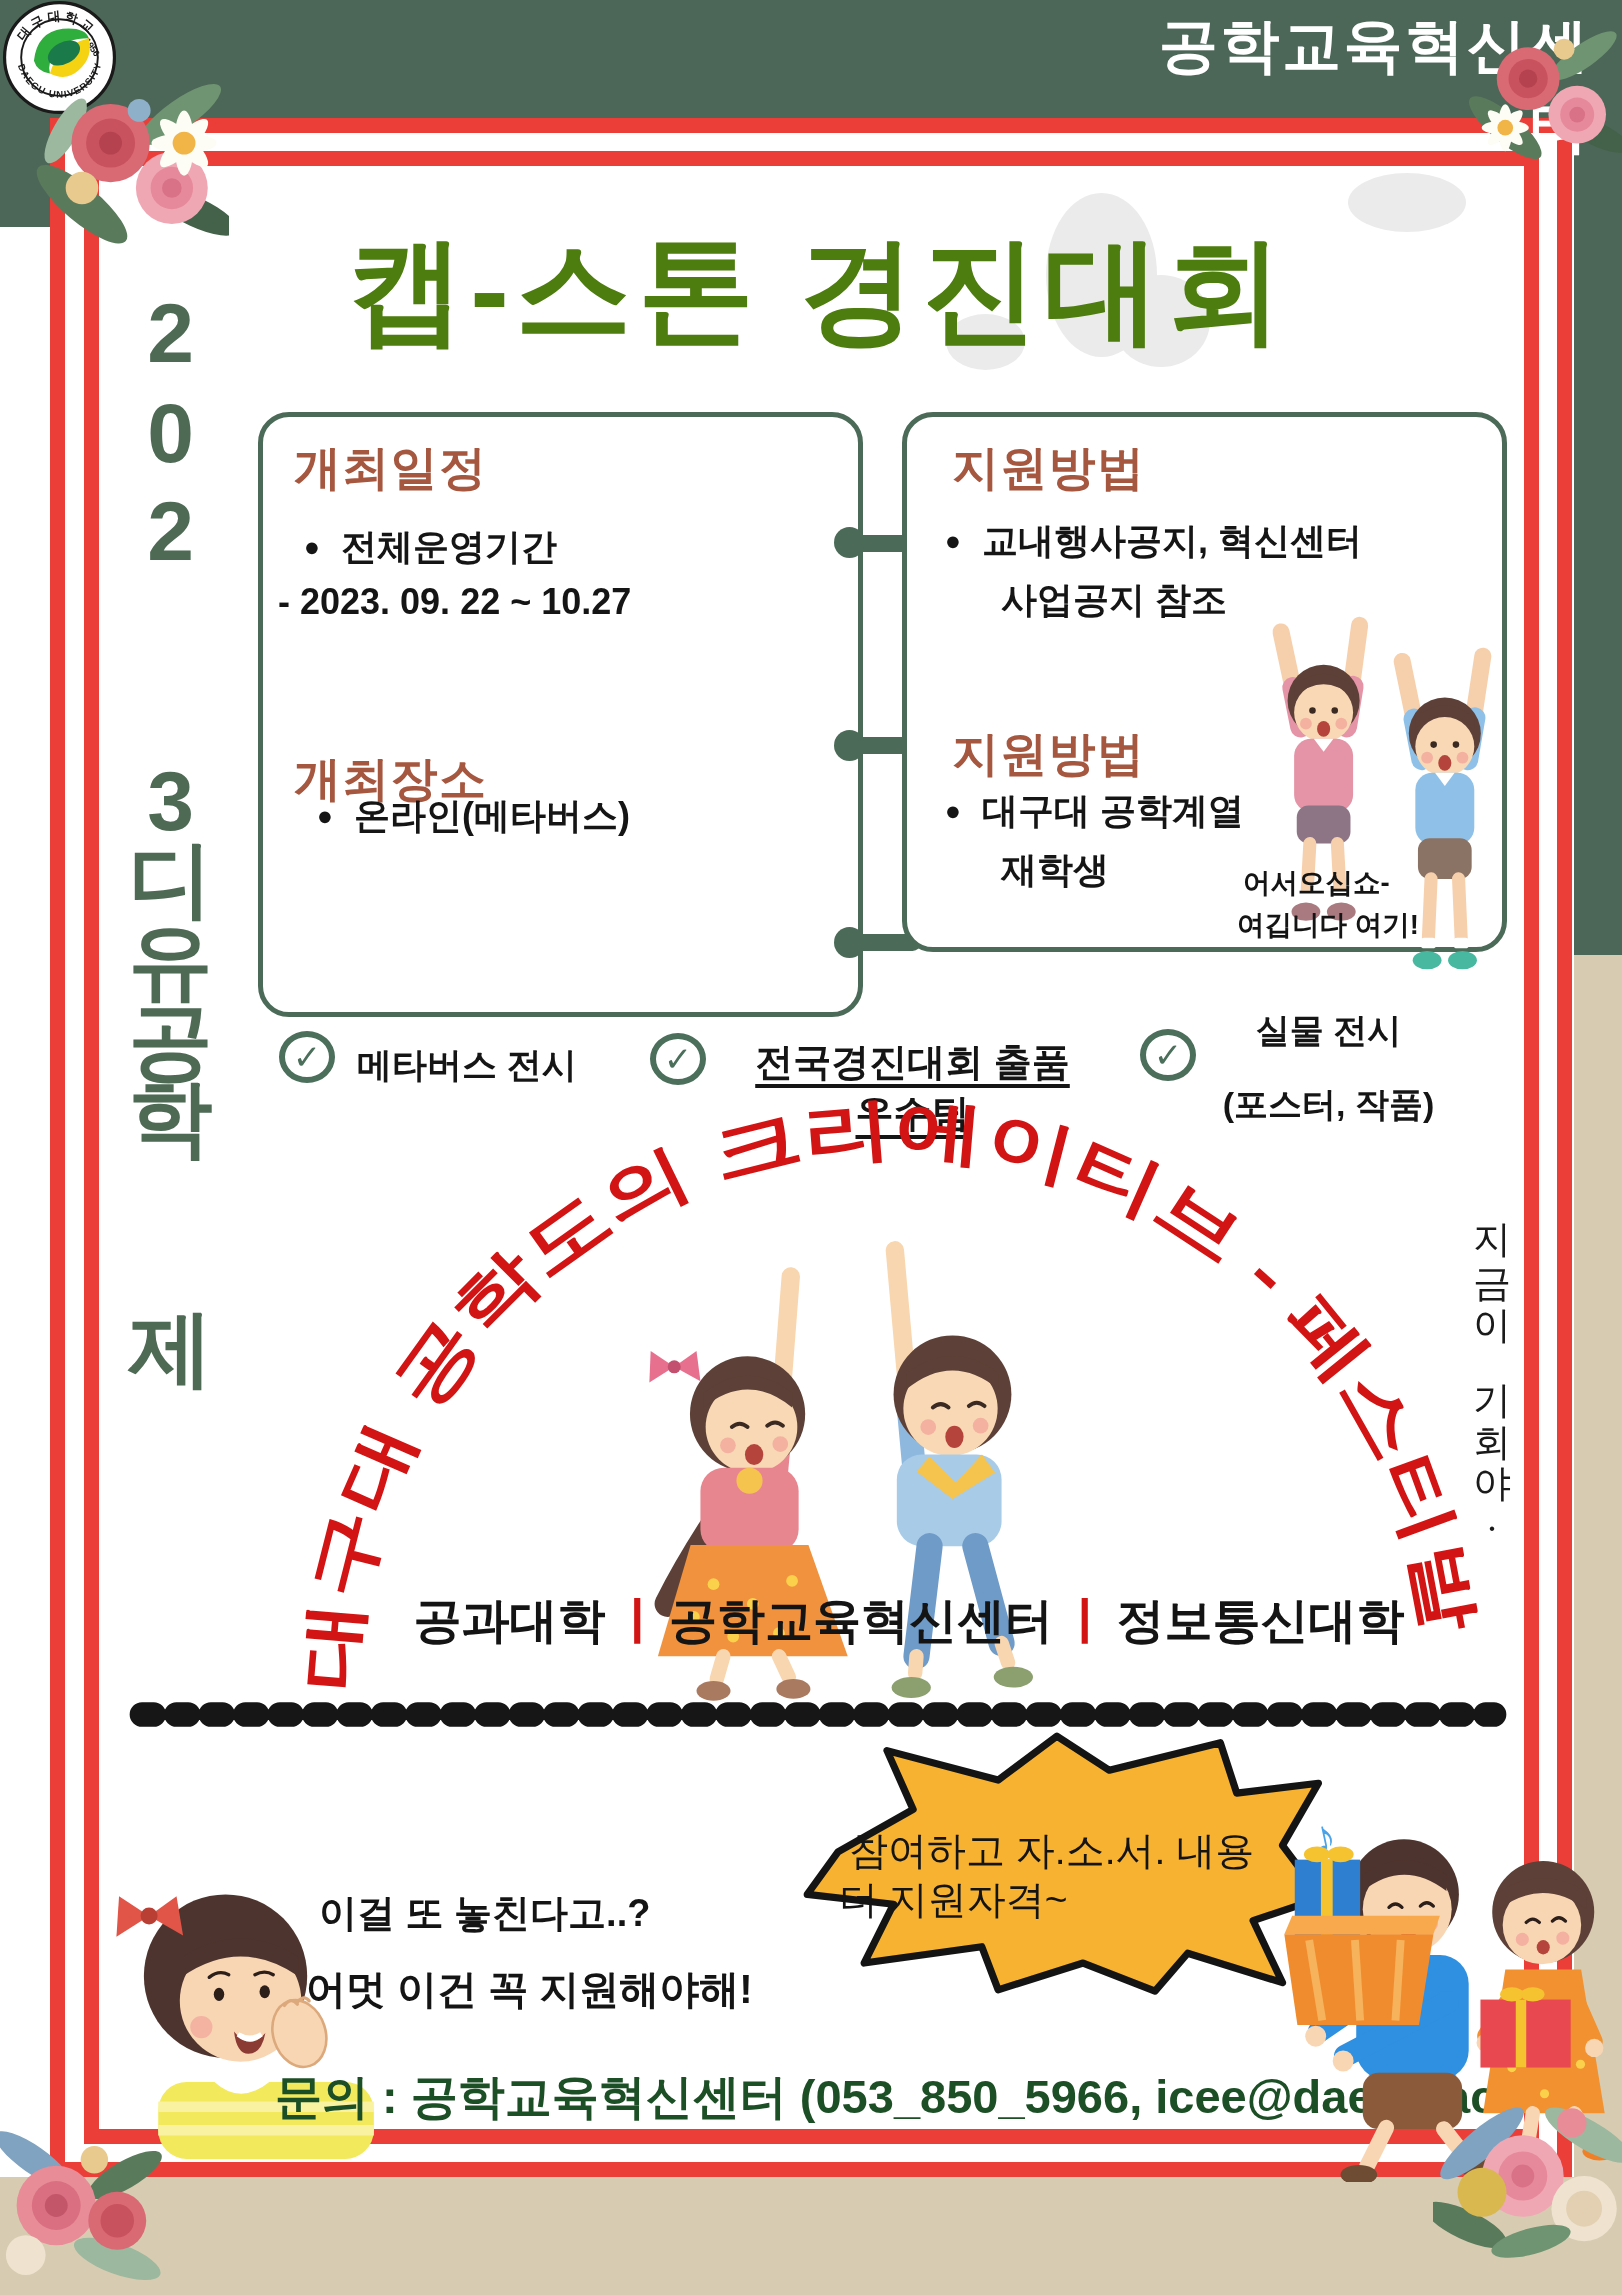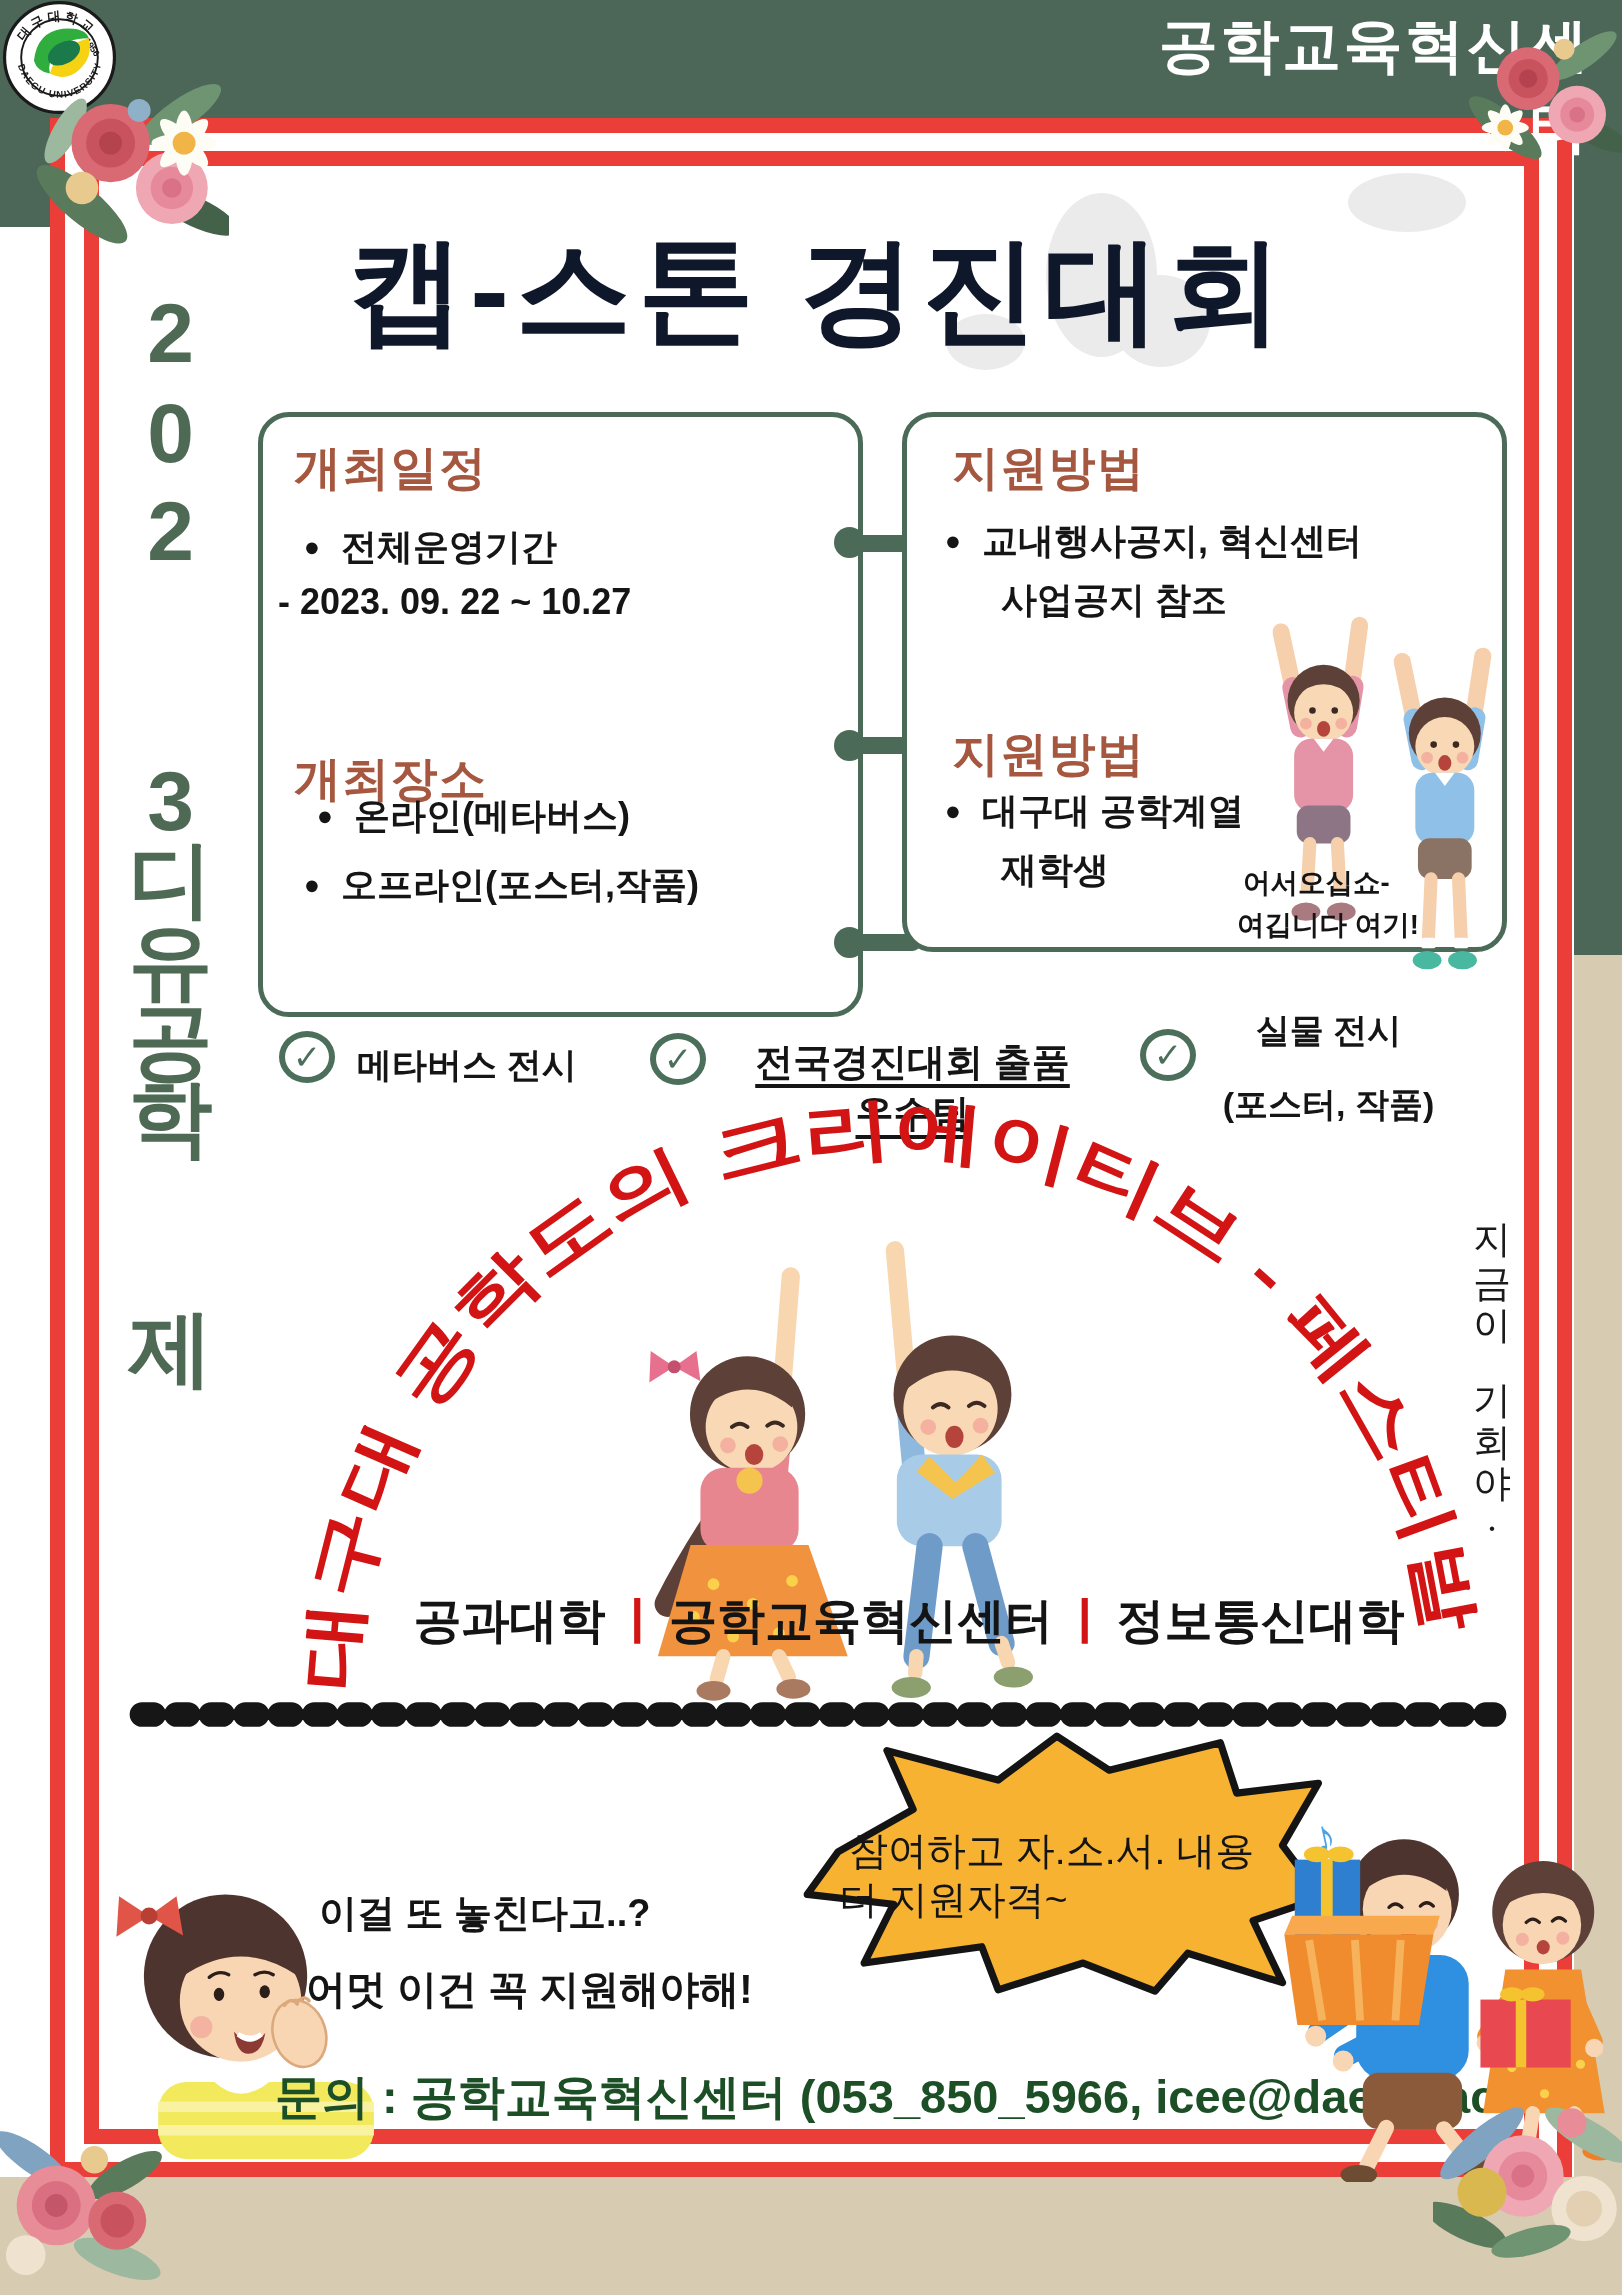--- a/index.html
+++ b/index.html
@@ -14,21 +14,21 @@
   .band-bottom-beige{left:0;top:2177px;width:1623px;height:118px;background:#d7ccb1;}
   
   .frame{box-sizing:border-box;border-style:solid;border-color:#ec3e39;background:transparent;}
   .frame-outer{left:50px;top:118px;width:1522px;height:2059px;border-width:15px;}
   .frame-inner{left:84px;top:151px;width:1455px;height:1993px;border-width:15.7px;}
   .cloud{background:#ebebeb;border-radius:50%;}
   
   .org-title{left:1132px;top:6.5px;width:458px;text-align:right;font-size:59px;font-weight:bold;
              color:#ffffff;letter-spacing:2.6px;}
   .main-title{left:308px;top:213px;width:1021px;text-align:center;font-size:116px;font-weight:bold;
-              color:#0f172a;letter-spacing:6.5px;white-space:nowrap;}
+              color:#4d7c0f;letter-spacing:6.5px;white-space:nowrap;}
   .vchar{width:111px;text-align:center;font-size:84px;font-weight:bold;color:#4e6a55;}
   .vchar-l{left:115px;}
   .rchar{left:1471px;width:42px;text-align:center;font-size:38px;color:#1a1a1a;
          font-family:"Liberation Serif","DejaVu Serif",serif;}
   
   .infobox{box-sizing:border-box;border:5.9px solid #4b6b58;border-radius:31px;background:#fff;}
   .box-head{font-size:47px;font-weight:bold;color:#a6573f;letter-spacing:1.3px;}
   .box-line{font-size:36px;font-weight:bold;color:#151515;white-space:nowrap;}
   .bullet{display:inline-block;margin-right:18.3px;transform:scale(.75);}
   .connector-bar{height:17px;background:#4b6b58;border-radius:8.5px;}
@@ -101,23 +101,20 @@
 
   <div class="abs infobox" style="left:258px;top:412px;width:605px;height:605px;"></div>
   <div class="abs box-head" style="left:294px;top:437px;">개최일정</div>
   <div class="abs box-line" style="left:301px;top:523px;">
     <span class="bullet">●</span><span>전체운영기간</span>
   </div>
   <div class="abs box-line" style="left:278px;top:581px;">- 2023. 09. 22 ~ 10.27</div>
   <div class="abs box-head" style="left:294px;top:712px;margin-top:36px;">개최장소</div>
   <div class="abs box-line" style="left:314px;top:792px;">
     <span class="bullet">●</span><span>온라인(메타버스)</span>
-  </div>
-  <div class="abs box-line" style="left:301px;top:861px;">
-    <span class="bullet">●</span><span>오프라인(포스터,작품)</span>
   </div>
 
   <div class="abs connector-bar" style="left:844px;top:535px;width:77px;"></div>
   <div class="abs connector-dot" style="left:834px;top:527px;"></div>
   <div class="abs connector-bar" style="left:844px;top:737px;width:77px;"></div>
   <div class="abs connector-dot" style="left:834px;top:730px;"></div>
   <div class="abs connector-bar" style="left:844px;top:934px;width:77px;"></div>
   <div class="abs connector-dot" style="left:834px;top:927px;"></div>
 
   <div class="abs infobox" style="left:902px;top:412px;width:605px;height:540px;"></div>

